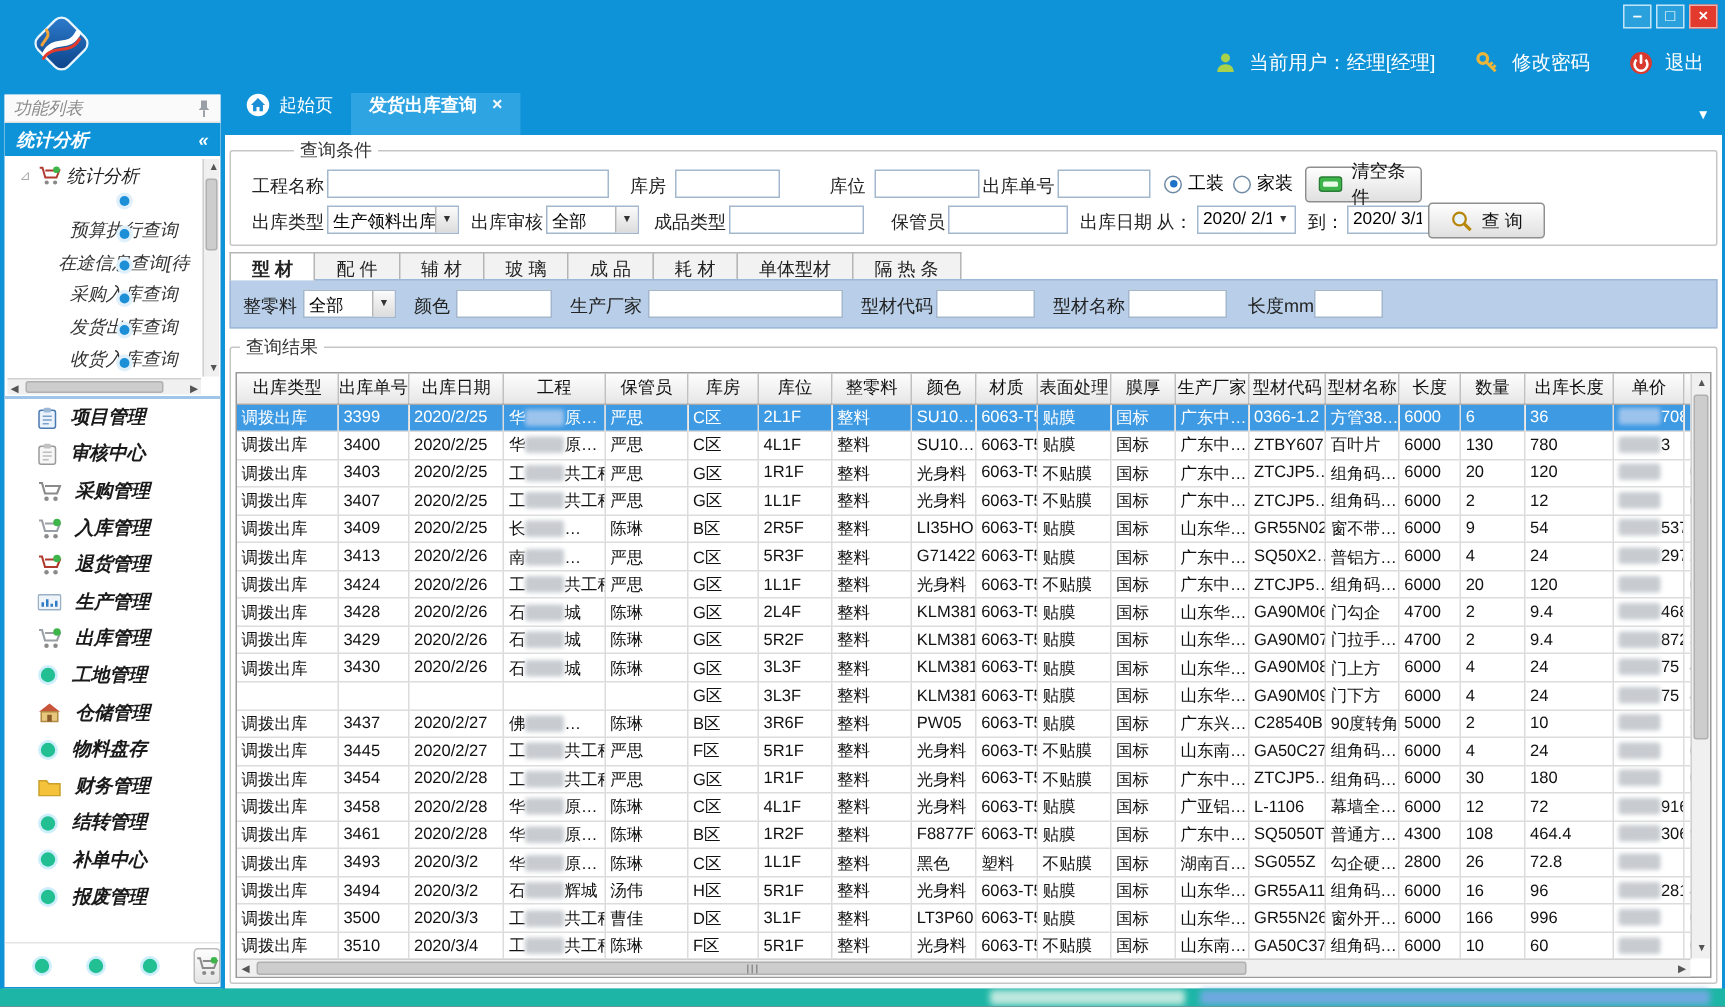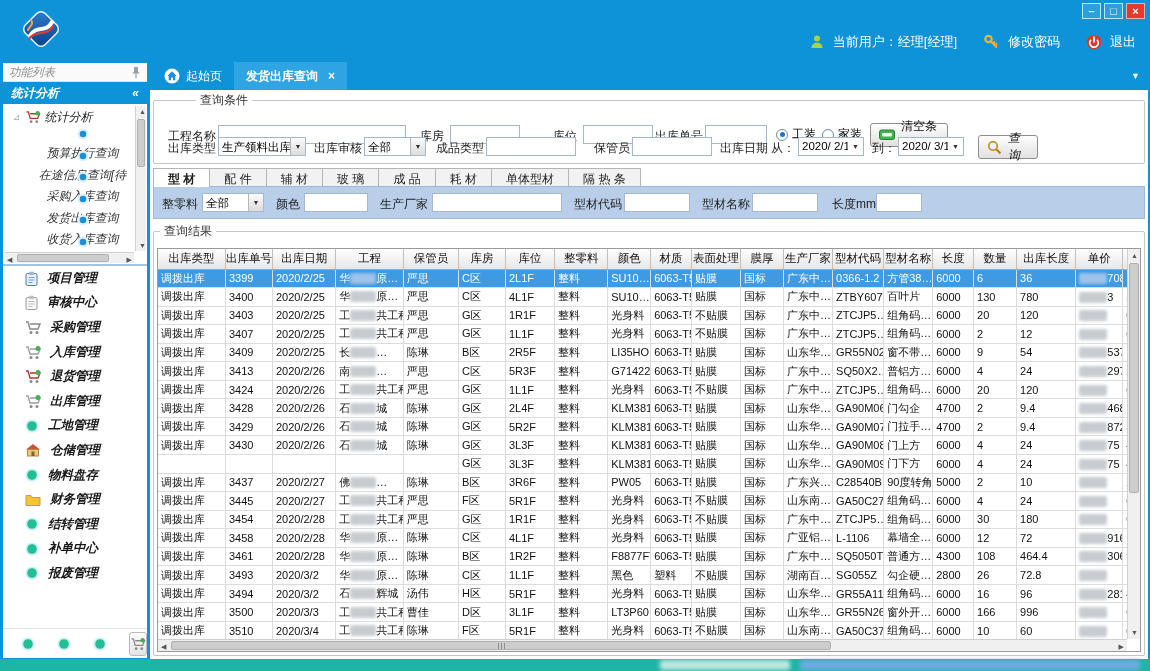--- a/index.html
+++ b/index.html
@@ -33,21 +33,21 @@
   .tree .hscroll { position:absolute; left:2px; right:13px; bottom:1px; height:11px; }
 
   .menu { position:relative; }
   .menu-item { display:flex; align-items:center; gap:9px; height:24.6px; padding-left:22px; font-weight:bold; color:#1a1a1a; font-size:12.5px; cursor:pointer; }
   .side-bottom { position:absolute; bottom:0; left:0; right:0; height:30px; border-top:1px solid #e4e4e4; display:flex; align-items:center; padding-left:18px; gap:22px; }
   .side-bottom .cartbtn { width:30px; height:24px; border:1px solid #bbb; border-radius:3px; background:linear-gradient(#fdfdfd,#e4e4e4); display:flex; align-items:center; justify-content:center; cursor:pointer; }
 
   
   .main { position:absolute; top:62px; left:150px; right:2px; bottom:12px; background:#fff; }
   .tabbar { position:relative; height:28px; background:#0e93d8; display:flex; align-items:stretch; }
-  .tab { display:flex; align-items:center; gap:6px; padding:0 12px; color:#fff; cursor:pointer; }
+  .tab { display:flex; align-items:flex-start; gap:6px; padding:0 12px; color:#fff; cursor:pointer; }
   .tab.home { margin-left:2px; }
   .tab.active { background:#2ea4e2; font-weight:bold; }
   .tab .x { font-size:12px; opacity:.95; margin-left:4px; cursor:pointer; }
   .tab-dd { position:absolute; right:8px; top:9px; color:#fff; font-size:9px; cursor:pointer; }
 
   .content { position:absolute; top:28px; left:0; right:0; bottom:0; background:#fff; overflow:hidden; }
   fieldset { border:1px solid #c6c6c6; border-radius:2px; }
   legend { font-size:12px; color:#333; padding:0 4px; margin-left:6px; }
 
   .qbox { position:absolute; left:3px; right:3px; top:2px; height:72px;padding-left:36px; }
@@ -291,20 +291,29 @@
               <path d="M1 2h2l2 7h8l2-5H5" fill="none" stroke="#b03a2e" stroke-width="1.4"></path>
               <circle cx="6" cy="12.5" r="1.5" fill="#8a8a8a"></circle>
               <circle cx="12" cy="12.5" r="1.5" fill="#8a8a8a"></circle>
               <circle cx="13" cy="3.4" r="2.5" fill="#3db54a"></circle>
             </svg>
           </span>
           <span>退货管理</span>
         </div>
         <div class="menu-item">
           <span class="ic">
+            <svg width="16" height="13">
+              <rect x="0.5" y="1.5" width="15" height="10" rx="1" fill="#eef4fa" stroke="#9ab0c4"></rect>
+              <path d="M3.5 9.5v-3M6.5 9.5v-5M9.5 9.5v-2M12.5 9.5v-4" stroke="#2e7cc3" stroke-width="1.7"></path>
+            </svg>
+          </span>
+          <span>生产管理</span>
+        </div>
+        <div class="menu-item">
+          <span class="ic">
             <svg width="16" height="15" viewBox="0 0 16 15">
               <path d="M1 2h2l2 7h8l2-5H5" fill="none" stroke="#9aa0a6" stroke-width="1.4"></path>
               <circle cx="6" cy="12.5" r="1.5" fill="#8a8a8a"></circle>
               <circle cx="12" cy="12.5" r="1.5" fill="#8a8a8a"></circle>
               <circle cx="13" cy="3.4" r="2.5" fill="#3db54a"></circle>
             </svg>
           </span>
           <span>出库管理</span>
         </div>
         <div class="menu-item">
@@ -417,21 +426,21 @@
         <span>发货出库查询</span>
         <span class="x">×</span>
       </div>
       <span class="tab-dd">▼</span>
     </div>
 
     <div class="content">
 
       <fieldset class="qbox">
         <legend>查询条件</legend>
-        <div class="qrow" style="top:16px;">
+        <div class="qrow" style="top:4px;">
           <span class="flabel" style="left:14px;">工程名称</span>
           <input class="inp" style="left: 64px; width: 188px;">
           <span class="flabel" style="left:266px;">库房</span>
           <input class="inp" style="left: 296px; width: 70px;">
           <span class="flabel" style="left:399px;">库位</span>
           <input class="inp" style="left: 429px; width: 70px;">
           <span class="flabel" style="left:501px;">出库单号</span>
           <input class="inp" style="left: 551px; width: 62px;">
           <span class="radio" style="left:622px;">
             <span class="rdot on"></span>
@@ -471,21 +480,21 @@
           <span class="combo" style="left:644px;width:66px;">
             <span class="val">2020/ 2/16</span>
             <span class="arr" style="background:none;border:none;">▼</span>
           </span>
 
           <span class="flabel" style="left:718px;">到：</span>
           <span class="combo" style="left:744px;width:66px;">
             <span class="val">2020/ 3/16</span>
             <span class="arr" style="background:none;border:none;">▼</span>
           </span>
-          <span class="btn" style="left:824px;width:60px;font-style:italic;">
+          <span class="btn" style="left:798px;width:78px;">
             <span class="ic">
               <svg width="15" height="15">
                   <circle cx="6" cy="6" r="4.2" fill="#e8f3fb" stroke="#b8860b" stroke-width="1.5"></circle>
                   <path d="M9.2 9.2 13.4 13.4" stroke="#b8860b" stroke-width="2.2"></path>
                 </svg>
             </span>
             <span>查  询</span>
           </span>
         </div>
       </fieldset>

